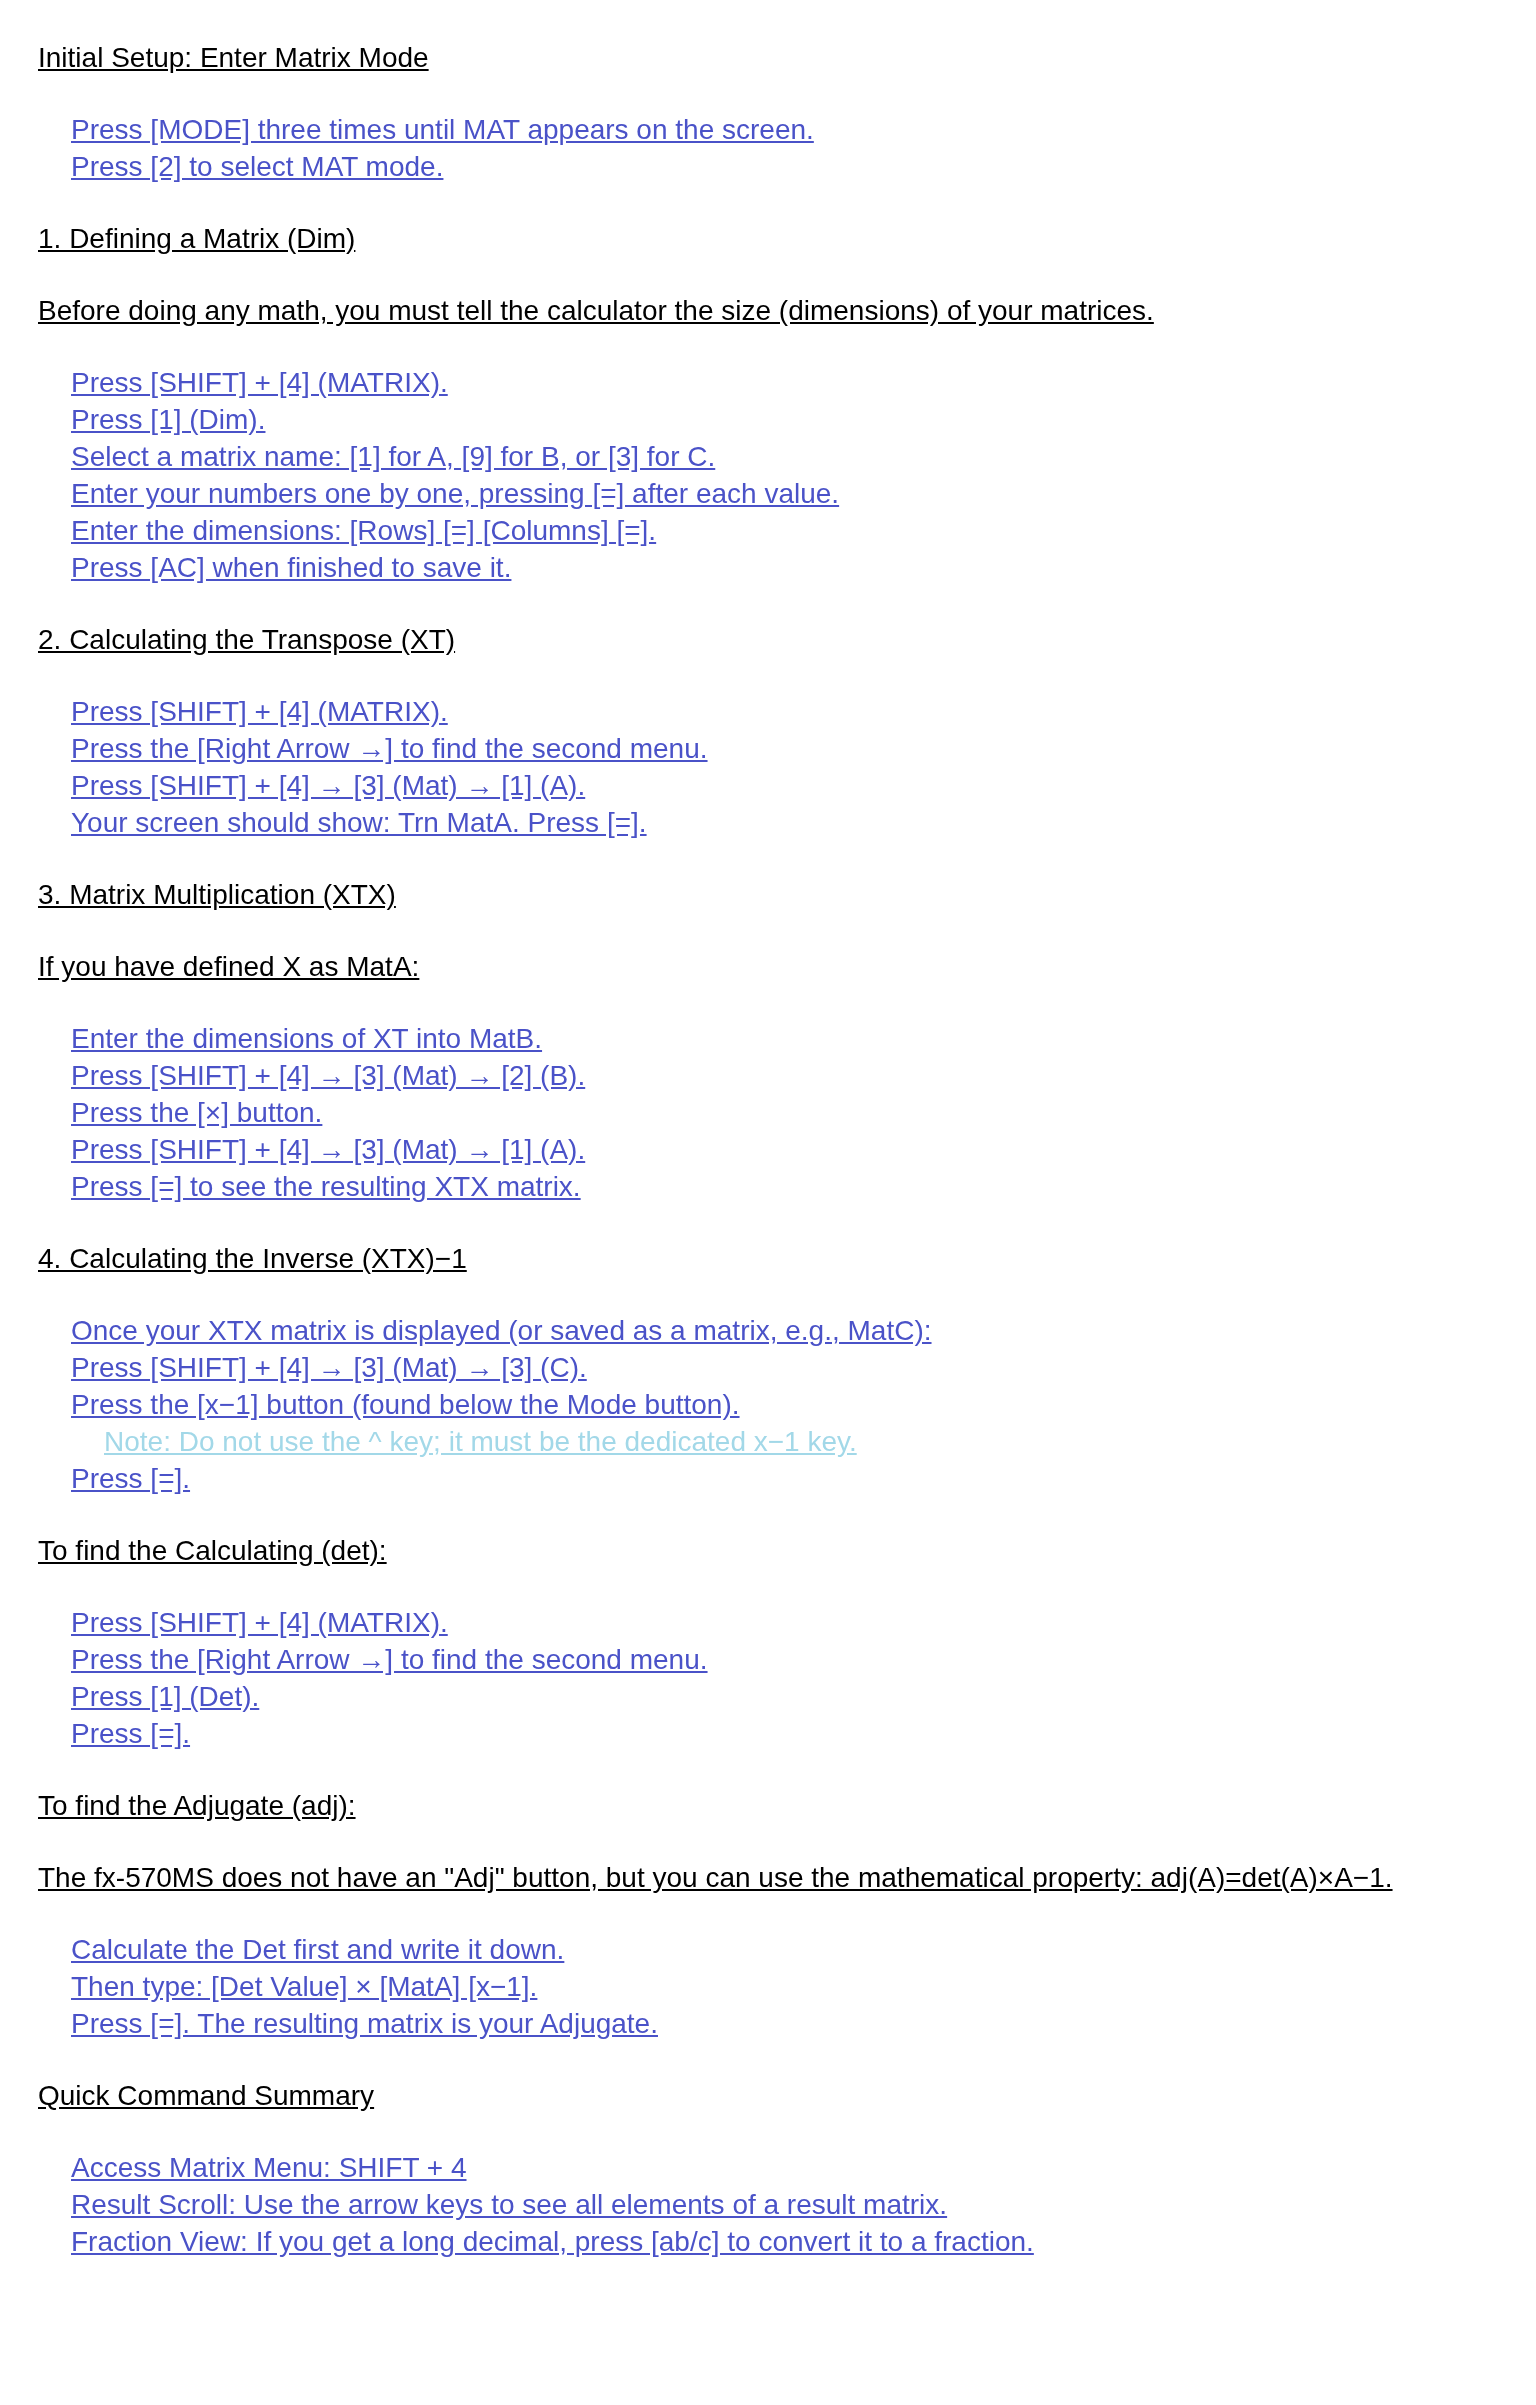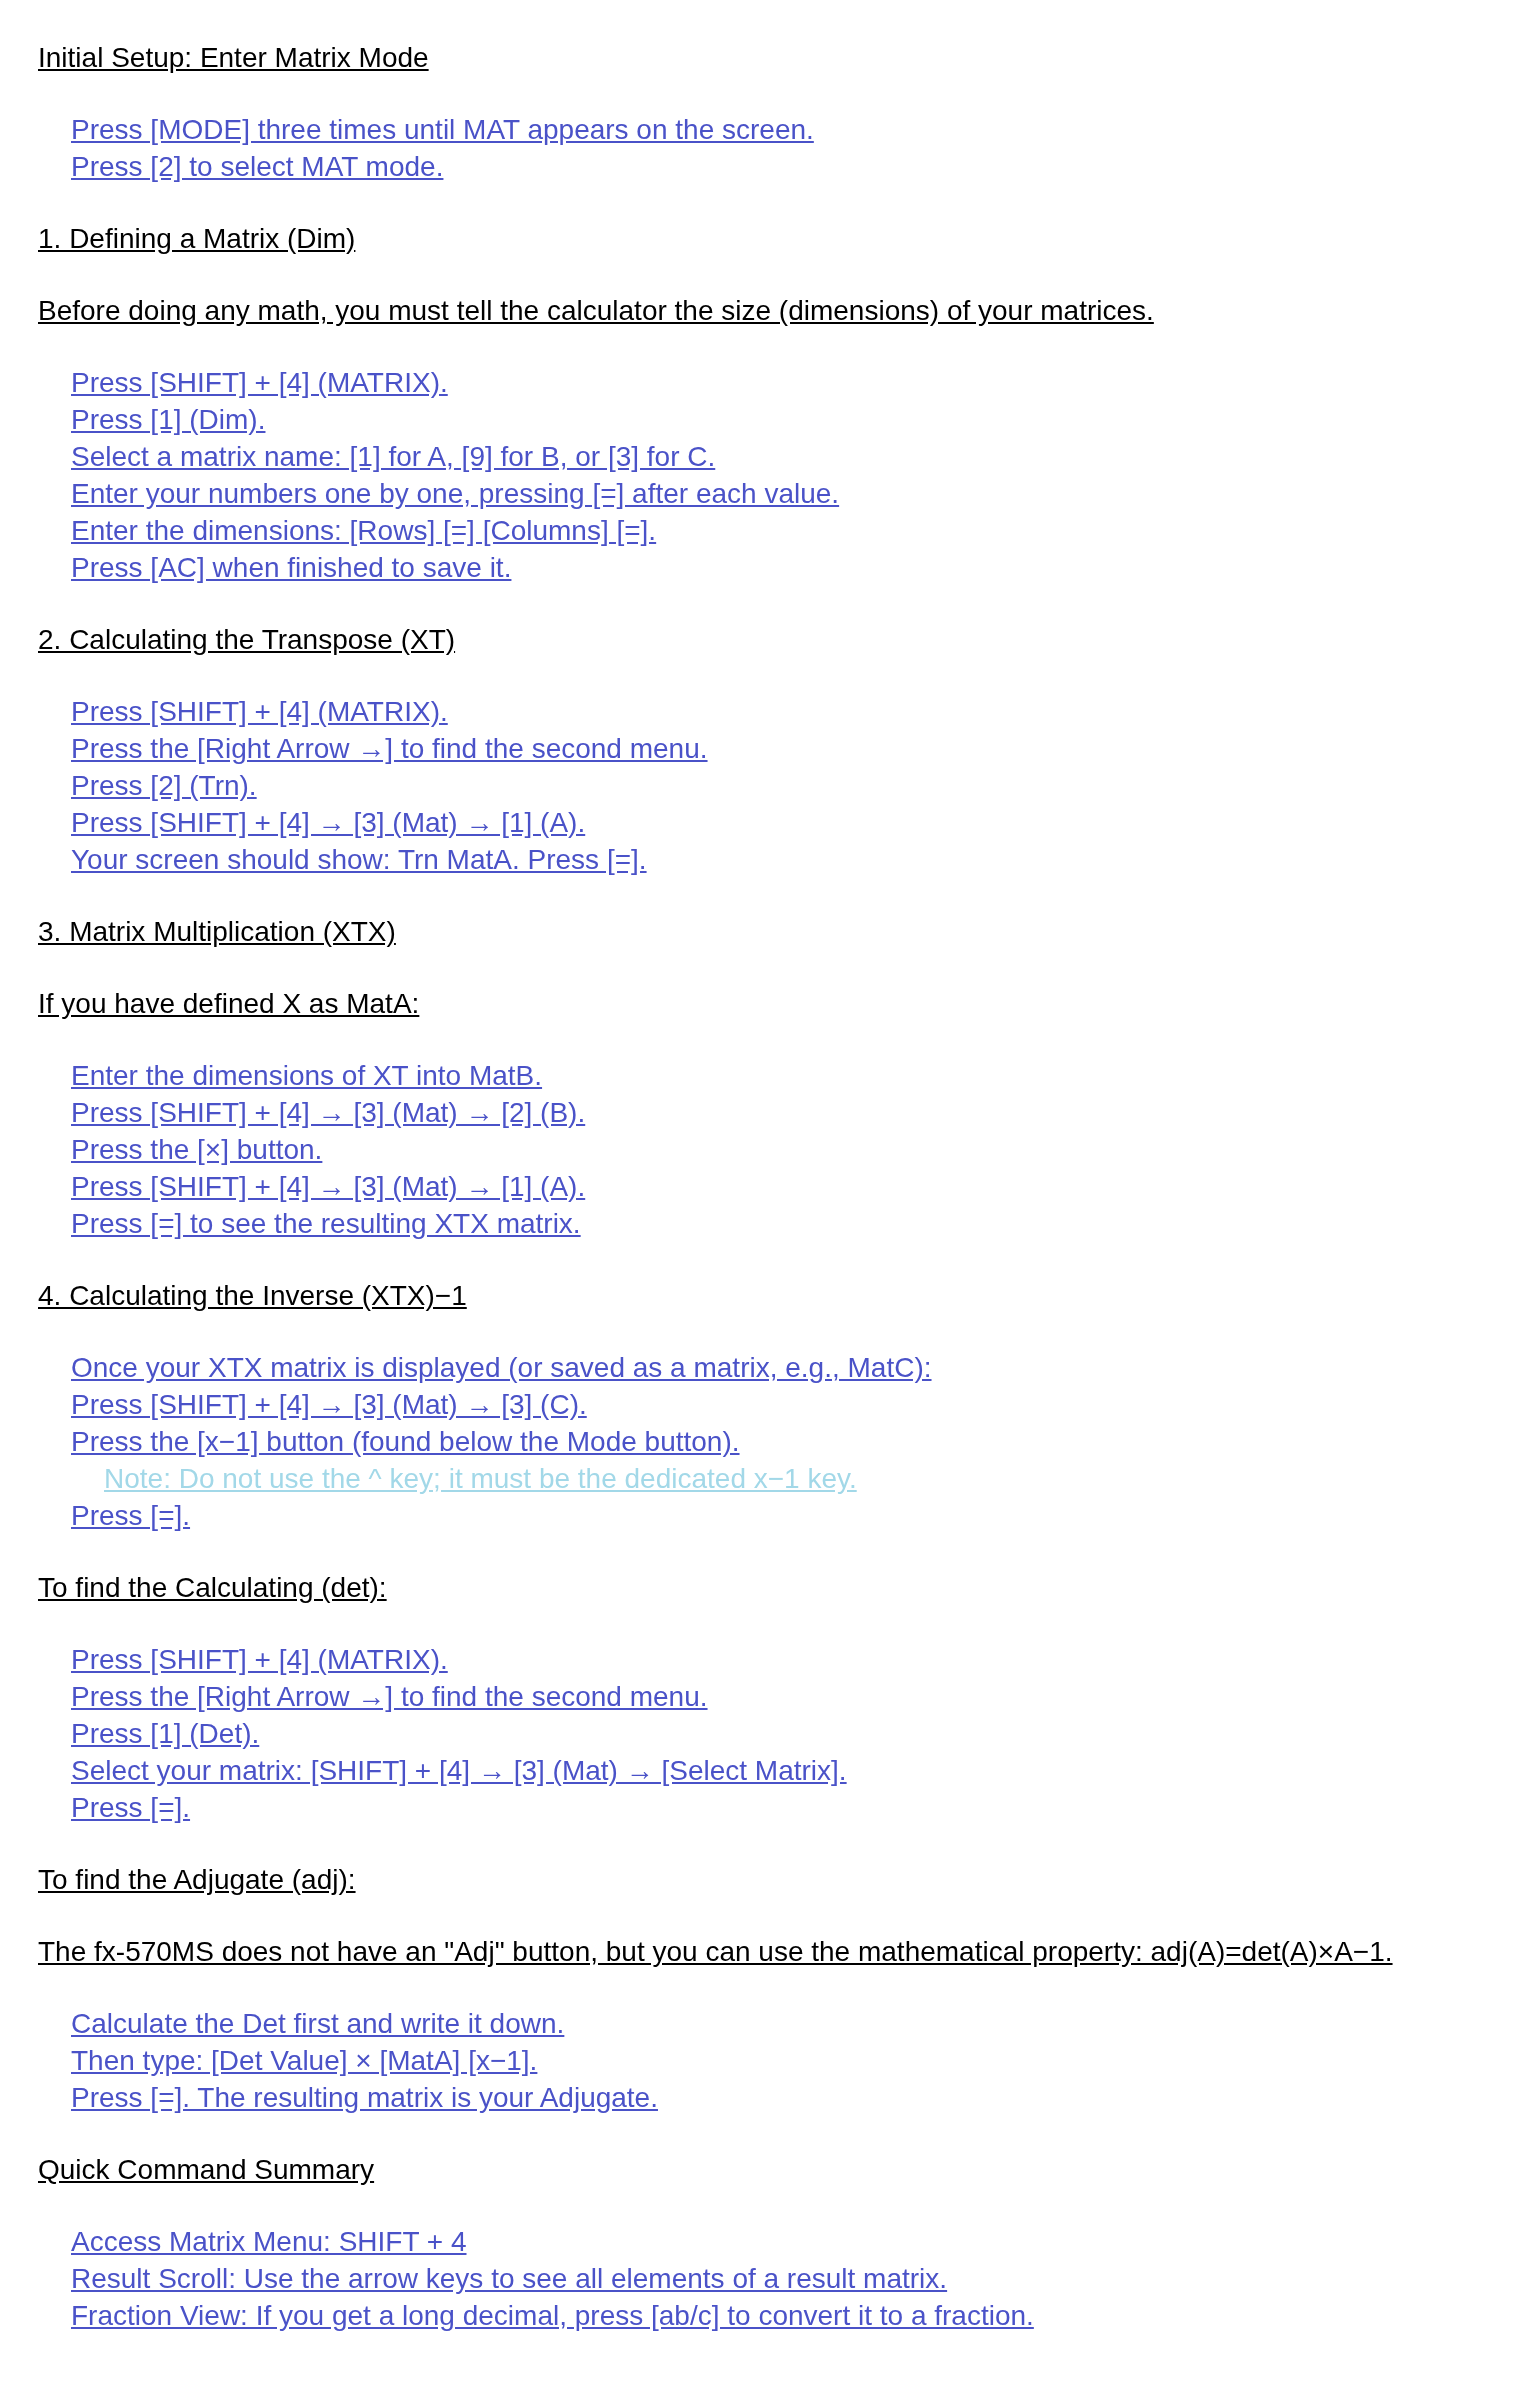--- a/index.html
+++ b/index.html
@@ -68,21 +68,20 @@
       <div class="line">Enter your numbers one by one, pressing [=] after each value.</div>
       <div class="line">Enter the dimensions: [Rows] [=] [Columns] [=].</div>
       <div class="line">Press [AC] when finished to save it.</div>
     </div>
     <div class="block heading">
       <div class="line">2. Calculating the Transpose (XT)</div>
     </div>
     <div class="block steps">
       <div class="line">Press [SHIFT] + [4] (MATRIX).</div>
       <div class="line">Press the [Right Arrow →] to find the second menu.</div>
-      <div class="line">Press [2] (Trn).</div>
       <div class="line">Press [SHIFT] + [4] → [3] (Mat) → [1] (A).</div>
       <div class="line">Your screen should show: Trn MatA. Press [=].</div>
     </div>
     <div class="block heading">
       <div class="line">3. Matrix Multiplication (XTX)</div>
     </div>
     <div class="block paragraph">
       <div class="line">If you have defined X as MatA:</div>
     </div>
     <div class="block steps">
@@ -102,21 +101,20 @@
       <div class="line note">Note: Do not use the ^ key; it must be the dedicated x−1 key.</div>
       <div class="line">Press [=].</div>
     </div>
     <div class="block heading">
       <div class="line">To find the Calculating (det):</div>
     </div>
     <div class="block steps">
       <div class="line">Press [SHIFT] + [4] (MATRIX).</div>
       <div class="line">Press the [Right Arrow →] to find the second menu.</div>
       <div class="line">Press [1] (Det).</div>
-      <div class="line">Select your matrix: [SHIFT] + [4] → [3] (Mat) → [Select Matrix].</div>
       <div class="line">Press [=].</div>
     </div>
     <div class="block heading">
       <div class="line">To find the Adjugate (adj):</div>
     </div>
     <div class="block paragraph">
       <div class="line">The fx-570MS does not have an "Adj" button, but you can use the mathematical property: adj(A)=det(A)×A−1.</div>
     </div>
     <div class="block steps">
       <div class="line">Calculate the Det first and write it down.</div>

